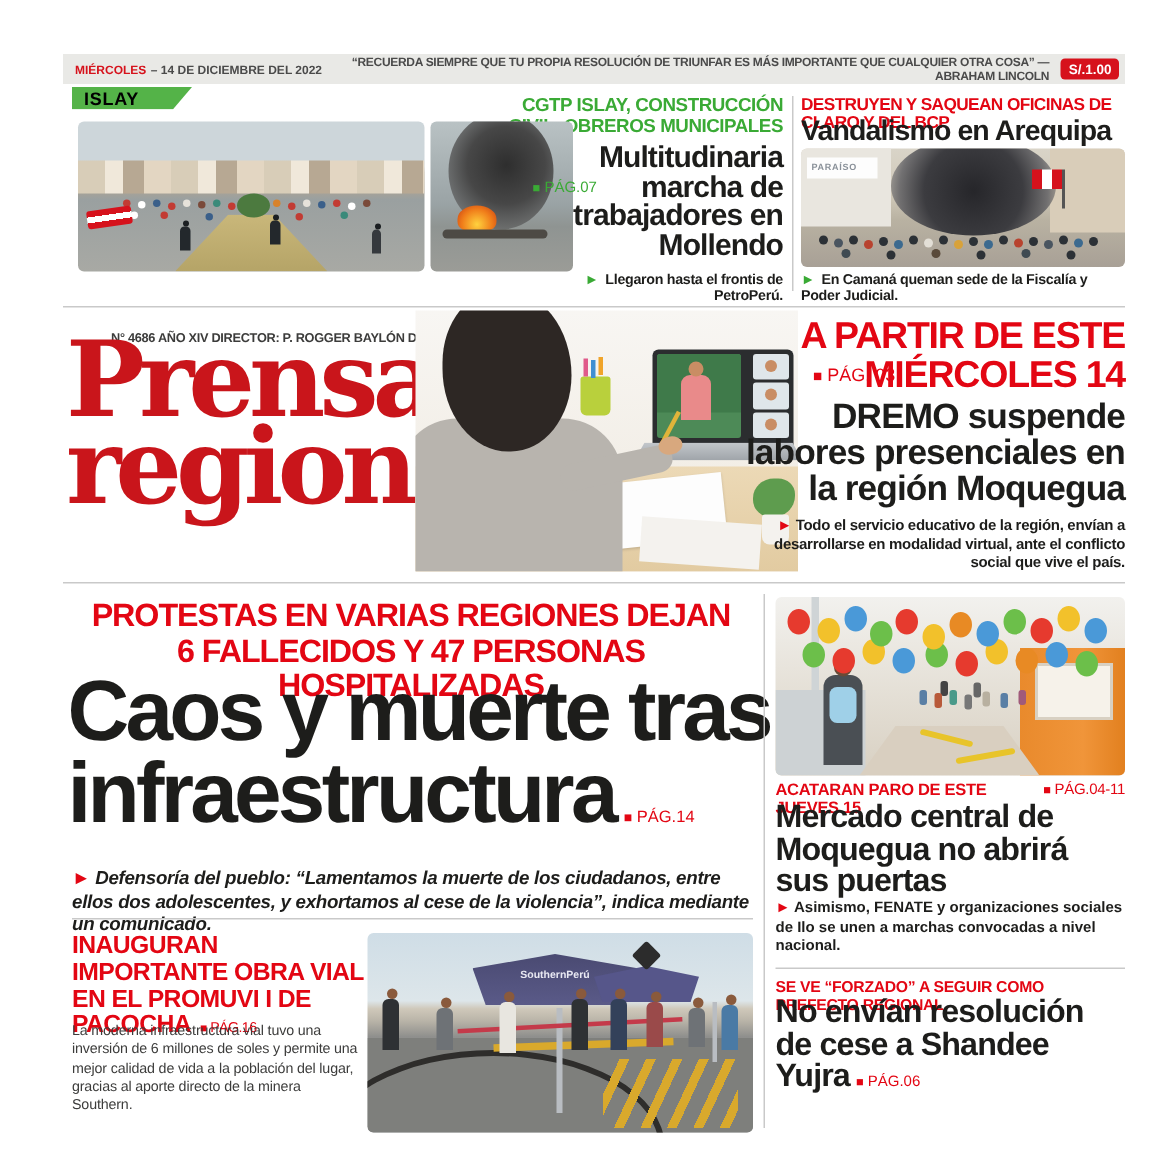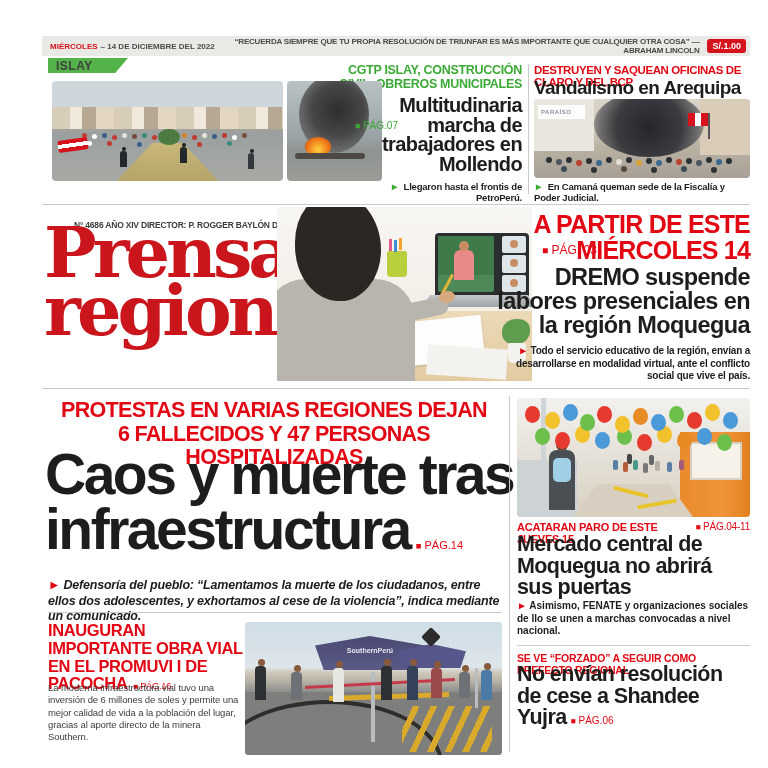--- a/index.html
+++ b/index.html
@@ -9,21 +9,21 @@
 
   
   .topbar{left:30px;top:36px;width:708px;height:20px;background:#e9e9e6;
           display:flex;align-items:center;font-size:8px;font-weight:bold;color:#4a4a4a;}
   .topbar .day{color:#d6121c;margin:0 3px 0 8px;}
   .topbar .quote{flex:1;text-align:right;margin-right:8px;letter-spacing:-0.2px;}
   .price{background:#d6121c;color:#fff;border-radius:3px;padding:2px 5px;margin-right:4px;
          font-size:9px;font-weight:bold;}
 
   
-  .tag{left:36px;top:58px;width:72px;height:15px;background:#54b348;color:#404040;
+  .tag{left:36px;top:58px;width:72px;height:15px;background:#54b348;color:#000000;
        font-size:12px;font-weight:bold;display:flex;align-items:center;padding-left:8px;
        clip-path:polygon(0 0,100% 0,84% 100%,0 100%);letter-spacing:0.5px;}
 
   
   .k-green{color:#3aaa35;font-weight:bold;}
   .k-red{color:#e30613;font-weight:bold;}
   .pageref{font-weight:normal;white-space:nowrap;}
   .pageref .sq{font-size:0.85em;}
   .cap{font-size:9.5px;font-weight:bold;color:#1d1d1b;letter-spacing:-0.2px;}
   .cap .arr{color:#3aaa35;margin-right:2px;}

